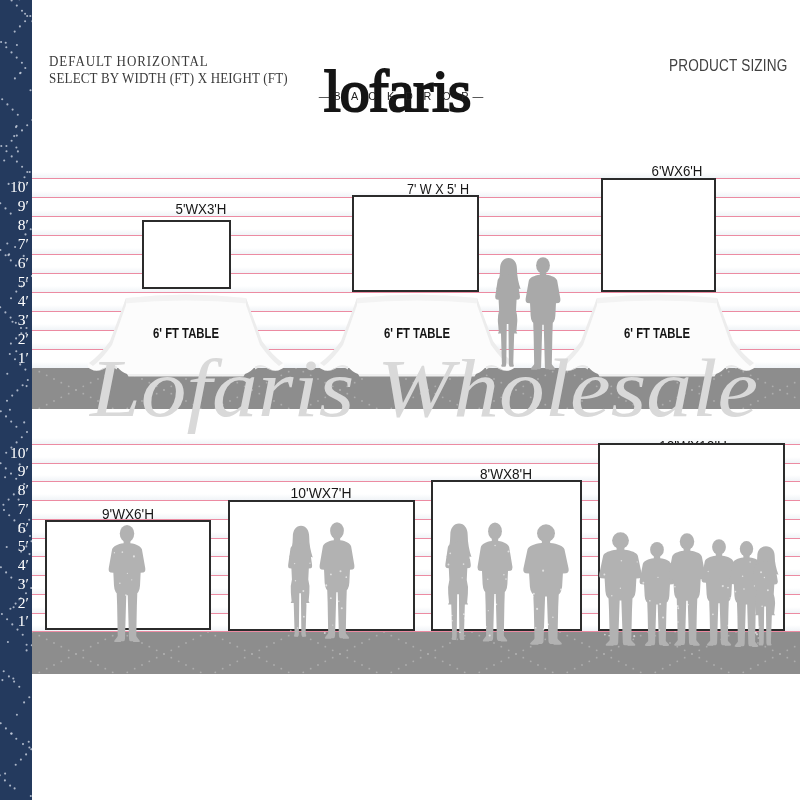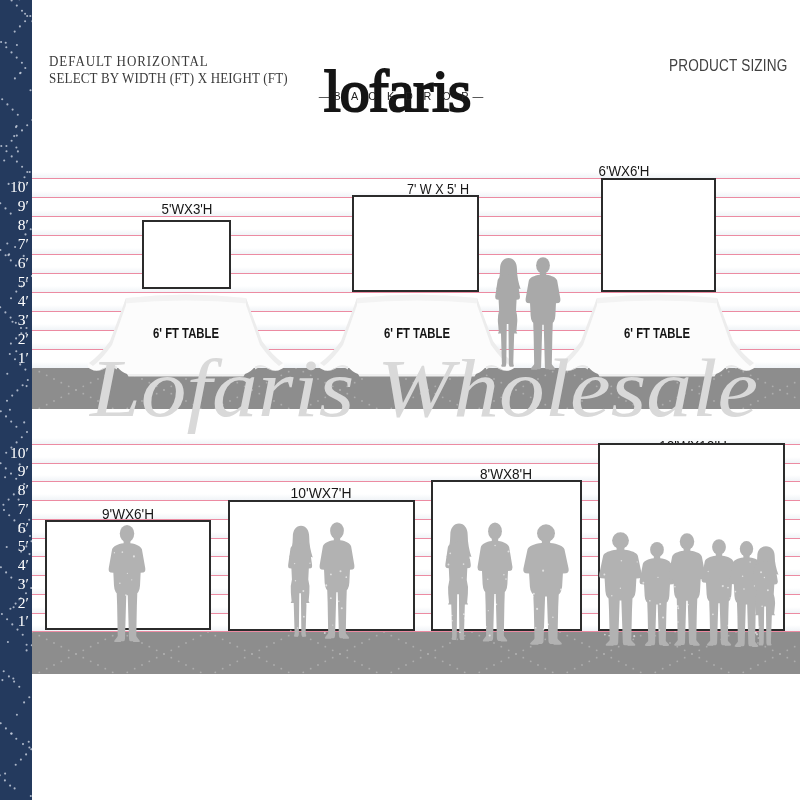--- a/index.html
+++ b/index.html
@@ -304,33 +304,33 @@
 <path d="M42 5 Q102 -2 162 5 L164 10.5 Q102 4.5 40 10.5 Z" fill="#f3f3f3"></path>
 <path d="M42 5 L40 10.5 L26 48 Q16 62 5 70 L9 73 Q18 66 28 52 L42 12 Z" fill="#ededed"></path>
 <path d="M162 5 L164 10.5 L178 48 Q188 62 199 70 L195 73 Q186 66 176 52 L162 12 Z" fill="#ededed"></path>
 <path d="M33 73.5 Q26 69.5 19 75.5 Q13 80 5.5 75.5 L10 77.8 Q17 78.5 22 74.8 Q28 72.5 33 76.5 Z" fill="#e8e8e8"></path>
 <path d="M171 73.5 Q178 69.5 185 75.5 Q191 80 198.5 75.5 L194 77.8 Q187 78.5 182 74.8 Q176 72.5 171 76.5 Z" fill="#e8e8e8"></path>
 <path d="M43 81 L161 81 L159.5 83.5 L44.5 83.5 Z" fill="#efefef"></path>
 <text x="102" y="45" text-anchor="middle" font-family="Liberation Sans,sans-serif" font-size="14.8" font-weight="bold" fill="#141414" textLength="66" lengthAdjust="spacingAndGlyphs">6' FT TABLE</text>
 </svg>
 </div>
 
-<div class="flabel" style="left:127px;top:201px;width:120px;"><svg width="120" height="15">
+<div class="flabel" style="left:141px;top:201px;width:120px;"><svg width="120" height="15">
       <text x="60" y="12.5" text-anchor="middle" font-family="Liberation Sans,sans-serif" font-size="14.8" fill="#161616" textLength="51" lengthAdjust="spacingAndGlyphs">5'WX3'H</text>
     </svg></div>
 
 <div class="frame" style="left:142px;top:220px;width:85px;height:65px;"></div>
 
 <div class="flabel" style="left:378px;top:181px;width:120px;"><svg width="120" height="15">
       <text x="60" y="12.5" text-anchor="middle" font-family="Liberation Sans,sans-serif" font-size="14.8" fill="#161616" textLength="62" lengthAdjust="spacingAndGlyphs">7' W X 5' H</text>
     </svg></div>
 
 <div class="frame" style="left:352px;top:195px;width:123px;height:93px;"></div>
 
-<div class="flabel" style="left:564px;top:163px;width:120px;"><svg width="120" height="15">
+<div class="flabel" style="left:617px;top:163px;width:120px;"><svg width="120" height="15">
       <text x="60" y="12.5" text-anchor="middle" font-family="Liberation Sans,sans-serif" font-size="14.8" fill="#161616" textLength="51" lengthAdjust="spacingAndGlyphs">6'WX6'H</text>
     </svg></div>
 
 <div class="frame" style="left:601px;top:178px;width:111px;height:110px;"></div>
 
 <div>
 <div class="abs" style="left:492px;top:257px;width:33px;height:112px;">
 <svg width="33" height="112" viewBox="0 0 33.12 112.32" fill="#a9a9a9">
 <g transform="scale(0.920,0.960)">
           <path d="M18 1 C12.5 1 8.8 5.5 8.8 12 C8.8 20 7 27.5 4.8 33.5 C8.2 32 11.2 33 13.2 35.5 L22.8 35.5 C24.8 33 27.8 32 31.2 33.5 C29 27.5 27.2 20 27.2 12 C27.2 5.5 23.5 1 18 1 Z"></path>

